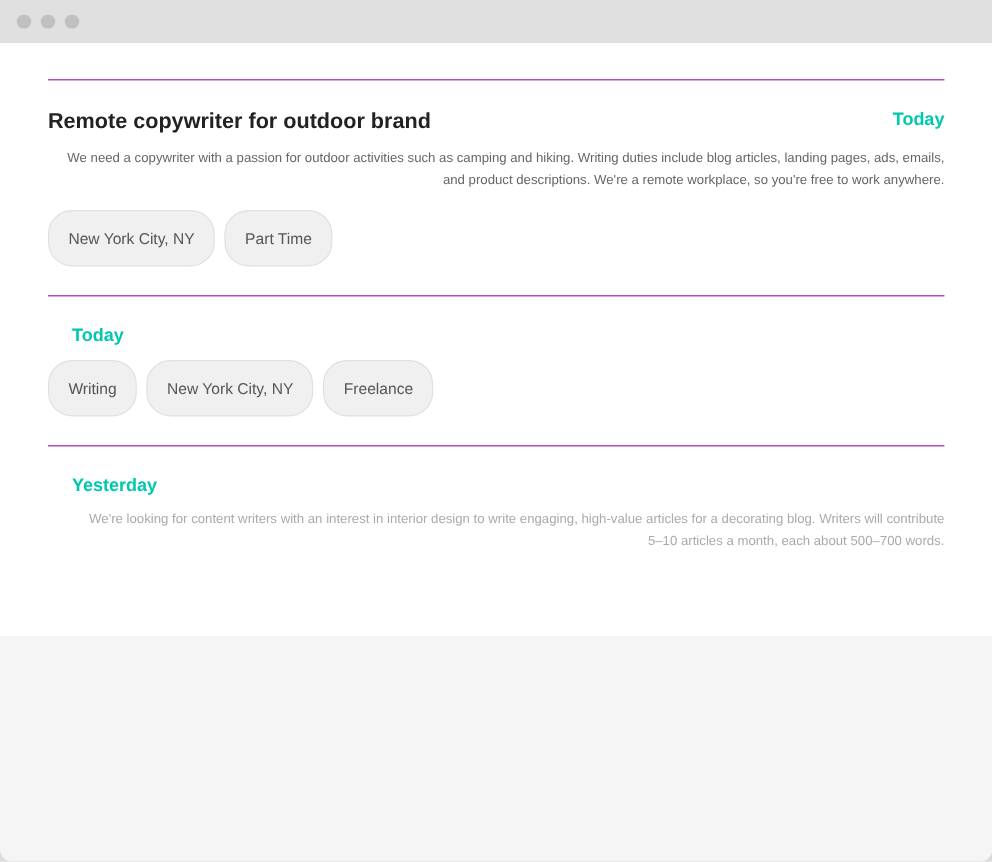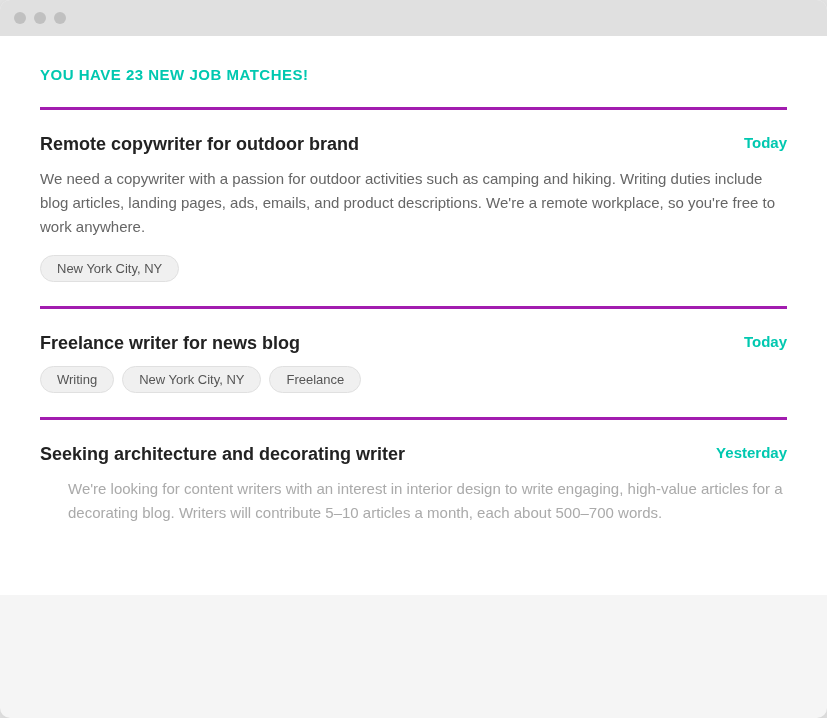--- a/index.html
+++ b/index.html
@@ -51,21 +51,21 @@
     .header-matches {
       color: #00c8b0;
       font-size: 15px;
       font-weight: 700;
       letter-spacing: 0.5px;
       text-transform: uppercase;
       margin-bottom: 24px;
     }
 
     .job-card {
-      border-top: 3px solid #a21caf;
+      border-top: 1px solid #a21caf;
       padding: 24px 0;
     }
 
     .job-card-header {
       display: flex;
       justify-content: space-between;
       align-items: flex-start;
       margin-bottom: 12px;
     }
 
@@ -77,86 +77,85 @@
 
     .job-date {
       font-size: 15px;
       color: #00c8b0;
       font-weight: 700;
       white-space: nowrap;
       margin-left: 20px;
     }
 
     .job-description {
-      font-size: 15px;
+      font-size: 11px;
       color: #666;
       line-height: 1.6;
       margin-bottom: 16px;
+      text-align: right;
     }
 
     .job-description.faded {
       color: #aaa;
       margin-left: 28px;
     }
 
     .tags {
       display: flex;
       flex-wrap: wrap;
       gap: 8px;
     }
 
     .tag {
       background: #f0f0f0;
       border: 1px solid #e0e0e0;
       border-radius: 20px;
-      padding: 5px 16px;
+      padding: 15px 16px;
       font-size: 13px;
       color: #555;
     }
 
     .last-card {
       border-bottom: none;
     }
   </style>
 </head>
 <body>
 
 <div class="window">
   <div class="title-bar">
     <div class="title-bar-dot"></div>
     <div class="title-bar-dot"></div>
     <div class="title-bar-dot"></div>
   </div>
   <div class="content-area">
-    <div class="header-matches">YOU HAVE 23 NEW JOB MATCHES!</div>
 
     <div id="jobs-container">
         <div class="job-card">
           <div class="job-card-header">
             <div class="job-title">Remote copywriter for outdoor brand</div>
             <div class="job-date">Today</div>
           </div>
           <div class="job-description">We need a copywriter with a passion for outdoor activities such as camping and hiking. Writing duties include blog articles, landing pages, ads, emails, and product descriptions. We're a remote workplace, so you're free to work anywhere.</div>
           <div class="tags">
             <div class="tag">New York City, NY</div>
+            <div class="tag">Part Time</div>
           </div>
         </div>
         <div class="job-card">
           <div class="job-card-header">
-            <div class="job-title">Freelance writer for news blog</div>
             <div class="job-date">Today</div>
           </div>
           <div class="tags">
             <div class="tag">Writing</div>
             <div class="tag">New York City, NY</div>
             <div class="tag">Freelance</div>
           </div>
         </div>
         <div class="job-card last-card">
           <div class="job-card-header">
-            <div class="job-title">Seeking architecture and decorating writer</div>
             <div class="job-date">Yesterday</div>
           </div>
           <div class="job-description faded">We're looking for content writers with an interest in interior design to write engaging, high-value articles for a decorating blog. Writers will contribute 5–10 articles a month, each about 500–700 words.</div>
         </div>
       </div>
   </div>
 </div>
 
 </body></html>

